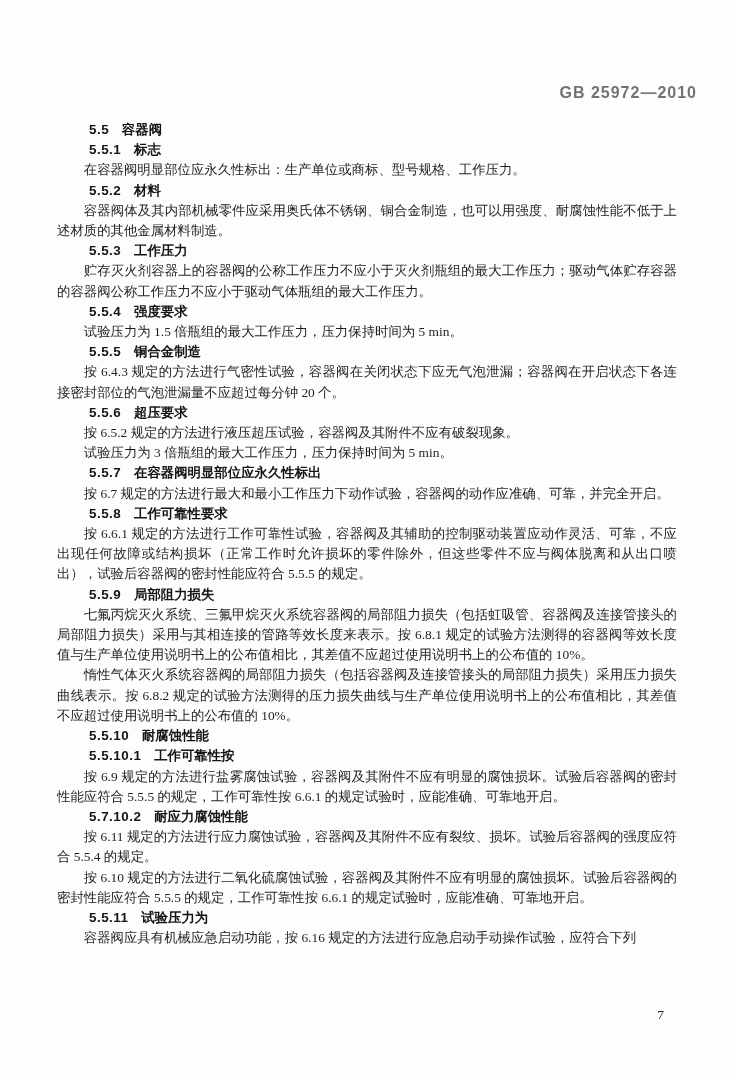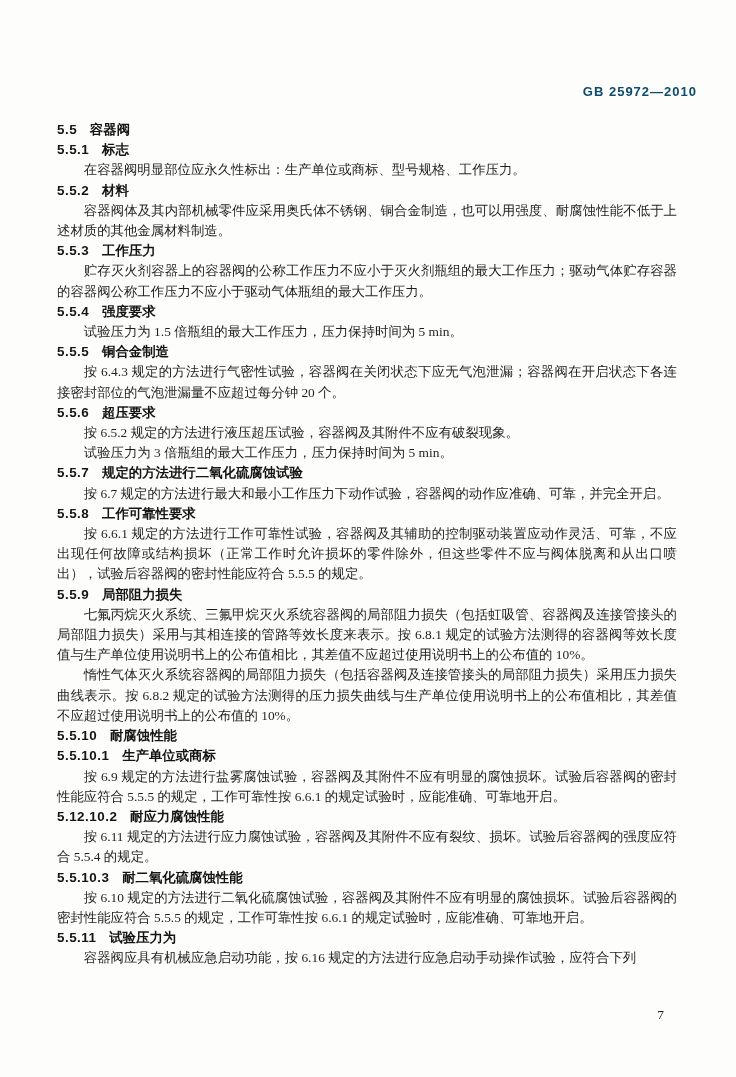--- a/index.html
+++ b/index.html
@@ -22,23 +22,23 @@
     -webkit-font-smoothing: antialiased;
   }
   .running-head {
     position: absolute;
     top: 84px;
     left: 0;
     right: 39px;
     text-align: right;
     font-family: "Liberation Sans", "DejaVu Sans", sans-serif;
     font-weight: 700;
-    font-size: 13px;
+    font-size: 16px;
     letter-spacing: 1px;
-    color: #0c4a6e;
+    color: #737373;
   }
   .doc-body {
     position: absolute;
     top: 120px;
     left: 57px;
     width: 620px;
     font-size: 13.4px;
     line-height: 20.2px;
     text-align: justify;
     text-justify: inter-ideograph;
@@ -47,20 +47,21 @@
   .heading {
     font-weight: 700;
     text-align: left;
     font-family: "Liberation Sans", "DejaVu Sans", sans-serif;
     color: #141414;
     white-space: nowrap;
   }
   .heading .hnum {
     letter-spacing: 0.5px;
     margin-right: 0.95em;
+    margin-left: 32px;
   }
   .para {
     text-indent: 2em;
   }
   .page-footer {
     position: absolute;
     top: 1007px;
     left: 0;
     right: 72px;
     text-align: right;
@@ -85,33 +86,32 @@
       <div class="para">容器阀体及其内部机械零件应采用奥氏体不锈钢、铜合金制造，也可以用强度、耐腐蚀性能不低于上述材质的其他金属材料制造。</div>
       <div class="heading level3"><span class="hnum">5.5.3</span><span class="htitle">工作压力</span></div>
       <div class="para">贮存灭火剂容器上的容器阀的公称工作压力不应小于灭火剂瓶组的最大工作压力；驱动气体贮存容器的容器阀公称工作压力不应小于驱动气体瓶组的最大工作压力。</div>
       <div class="heading level3"><span class="hnum">5.5.4</span><span class="htitle">强度要求</span></div>
       <div class="para">试验压力为 1.5 倍瓶组的最大工作压力，压力保持时间为 5 min。</div>
       <div class="heading level3"><span class="hnum">5.5.5</span><span class="htitle">铜合金制造</span></div>
       <div class="para">按 6.4.3 规定的方法进行气密性试验，容器阀在关闭状态下应无气泡泄漏；容器阀在开启状态下各连接密封部位的气泡泄漏量不应超过每分钟 20 个。</div>
       <div class="heading level3"><span class="hnum">5.5.6</span><span class="htitle">超压要求</span></div>
       <div class="para">按 6.5.2 规定的方法进行液压超压试验，容器阀及其附件不应有破裂现象。</div>
       <div class="para">试验压力为 3 倍瓶组的最大工作压力，压力保持时间为 5 min。</div>
-      <div class="heading level3"><span class="hnum">5.5.7</span><span class="htitle">规定的方法进行二氧化硫腐蚀试验</span></div>
+      <div class="heading level3"><span class="hnum">5.5.7</span><span class="htitle">在容器阀明显部位应永久性标出</span></div>
       <div class="para">按 6.7 规定的方法进行最大和最小工作压力下动作试验，容器阀的动作应准确、可靠，并完全开启。</div>
       <div class="heading level3"><span class="hnum">5.5.8</span><span class="htitle">工作可靠性要求</span></div>
       <div class="para">按 6.6.1 规定的方法进行工作可靠性试验，容器阀及其辅助的控制驱动装置应动作灵活、可靠，不应出现任何故障或结构损坏（正常工作时允许损坏的零件除外，但这些零件不应与阀体脱离和从出口喷出），试验后容器阀的密封性能应符合 5.5.5 的规定。</div>
       <div class="heading level3"><span class="hnum">5.5.9</span><span class="htitle">局部阻力损失</span></div>
       <div class="para">七氟丙烷灭火系统、三氟甲烷灭火系统容器阀的局部阻力损失（包括虹吸管、容器阀及连接管接头的局部阻力损失）采用与其相连接的管路等效长度来表示。按 6.8.1 规定的试验方法测得的容器阀等效长度值与生产单位使用说明书上的公布值相比，其差值不应超过使用说明书上的公布值的 10%。</div>
       <div class="para">惰性气体灭火系统容器阀的局部阻力损失（包括容器阀及连接管接头的局部阻力损失）采用压力损失曲线表示。按 6.8.2 规定的试验方法测得的压力损失曲线与生产单位使用说明书上的公布值相比，其差值不应超过使用说明书上的公布值的 10%。</div>
       <div class="heading level3"><span class="hnum">5.5.10</span><span class="htitle">耐腐蚀性能</span></div>
-      <div class="heading level3"><span class="hnum">5.5.10.1</span><span class="htitle">生产单位或商标</span></div>
+      <div class="heading level3"><span class="hnum">5.5.10.1</span><span class="htitle">工作可靠性按</span></div>
       <div class="para">按 6.9 规定的方法进行盐雾腐蚀试验，容器阀及其附件不应有明显的腐蚀损坏。试验后容器阀的密封性能应符合 5.5.5 的规定，工作可靠性按 6.6.1 的规定试验时，应能准确、可靠地开启。</div>
-      <div class="heading level3"><span class="hnum">5.12.10.2</span><span class="htitle">耐应力腐蚀性能</span></div>
+      <div class="heading level3"><span class="hnum">5.7.10.2</span><span class="htitle">耐应力腐蚀性能</span></div>
       <div class="para">按 6.11 规定的方法进行应力腐蚀试验，容器阀及其附件不应有裂纹、损坏。试验后容器阀的强度应符合 5.5.4 的规定。</div>
-      <div class="heading level3"><span class="hnum">5.5.10.3</span><span class="htitle">耐二氧化硫腐蚀性能</span></div>
       <div class="para">按 6.10 规定的方法进行二氧化硫腐蚀试验，容器阀及其附件不应有明显的腐蚀损坏。试验后容器阀的密封性能应符合 5.5.5 的规定，工作可靠性按 6.6.1 的规定试验时，应能准确、可靠地开启。</div>
       <div class="heading level3"><span class="hnum">5.5.11</span><span class="htitle">试验压力为</span></div>
       <div class="para">容器阀应具有机械应急启动功能，按 6.16 规定的方法进行应急启动手动操作试验，应符合下列</div>
     </div>
 
   <div class="page-footer">
     <span>7</span>
   </div>
 
 </div>

